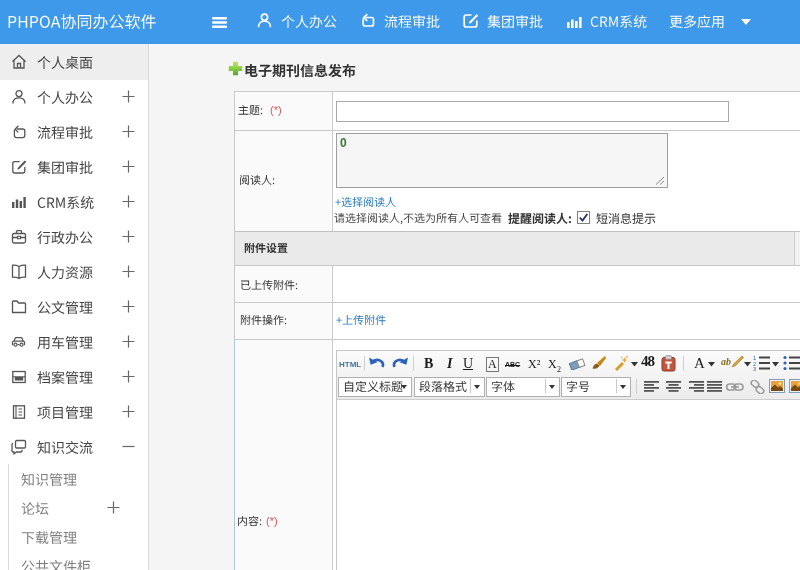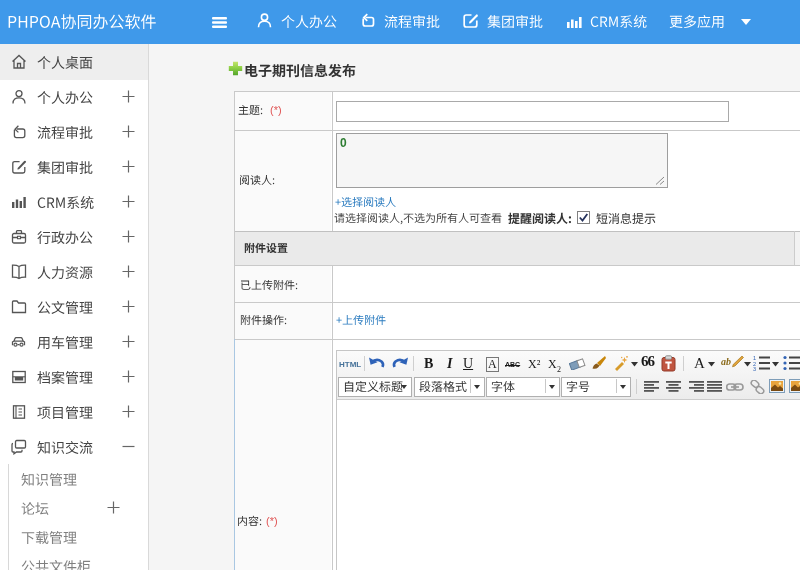--- a/index.html
+++ b/index.html
@@ -604,21 +604,21 @@
   </svg>
 <svg style="position:absolute;left:613px;top:355px;" width="16" height="16" viewBox="0 0 16 16">
     <path d="M2 14 L9 7 L11 9 L4 16 Z" fill="#d79b2a"></path>
     <path d="M11.5 2 L12.3 4.2 L14.5 5 L12.3 5.8 L11.5 8 L10.7 5.8 L8.5 5 L10.7 4.2 Z" fill="#e8a33d"></path>
     <circle cx="14" cy="1.8" r="0.9" fill="#e8a33d"></circle>
     <circle cx="8.7" cy="2.5" r="0.7" fill="#e8a33d"></circle>
   </svg>
 <svg style="position:absolute;left:631px;top:362px;" width="7" height="5" viewBox="0 0 7 5">
     <path d="M0 0 L7 0 L3.5 4.5 Z" fill="#333"></path>
   </svg>
-<span style="position:absolute;left:641px;top:353px;font:bold 15px &quot;Liberation Serif&quot;,serif;color:#1a1a1a;letter-spacing:-1px">66</span>
+<span style="position:absolute;left:641px;top:353px;font:bold 15px &quot;Liberation Serif&quot;,serif;color:#1a1a1a;letter-spacing:-1px">48</span>
 <svg style="position:absolute;left:661px;top:355px;" width="15" height="17" viewBox="0 0 15 17">
     <rect x="1" y="2.5" width="13" height="13.5" rx="2" fill="#c05540" stroke="#943a28"></rect>
     <rect x="4.5" y="0.8" width="6" height="3.4" rx="1" fill="#d9d9d9" stroke="#8f8f8f"></rect>
     <path d="M4.3 7.6 L10.7 7.6 M7.5 7.6 L7.5 14" stroke="#fff" stroke-width="2"></path>
   </svg>
 <div style="position:absolute;left:683px;top:356px;width:1px;height:15px;background:#cfcfcf"></div>
 <span style="position:absolute;left:694px;top:355px;font:15px &quot;Liberation Serif&quot;,serif;color:#1a1a1a">A</span>
 <svg style="position:absolute;left:708px;top:362px;" width="7" height="5" viewBox="0 0 7 5">
     <path d="M0 0 L7 0 L3.5 4.5 Z" fill="#333"></path>
   </svg>

